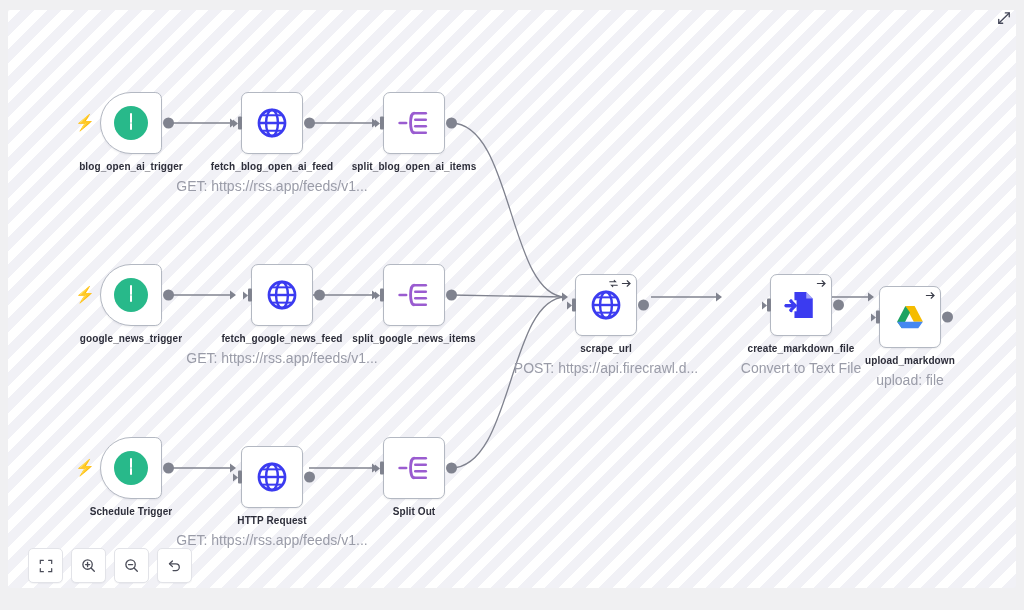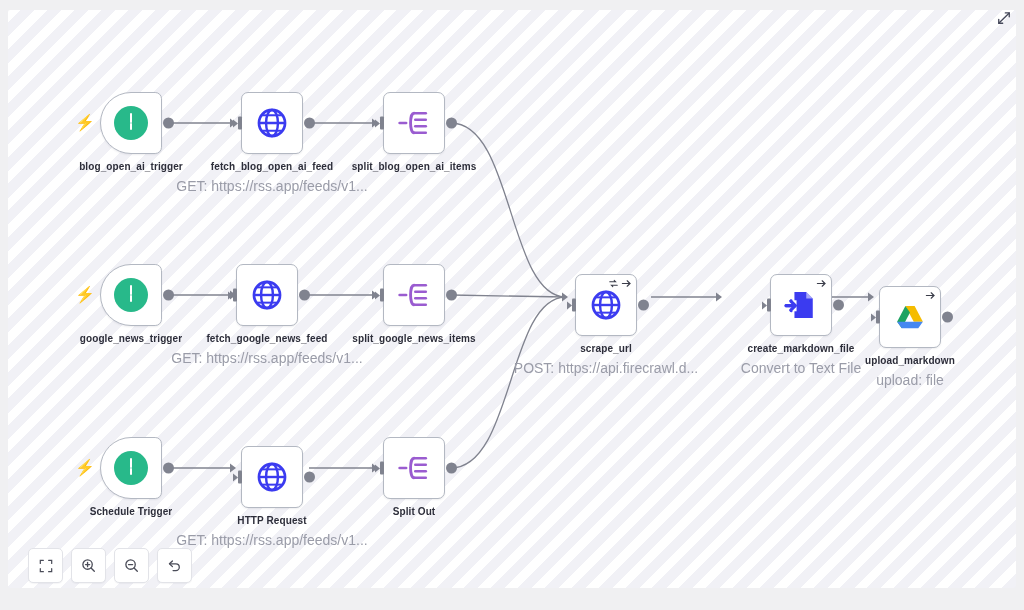--- a/index.html
+++ b/index.html
@@ -283,21 +283,21 @@
       <span class="node-label">split_blog_open_ai_items</span>
     </div>
 
     <div class="node trigger" style="left:92px; top:254px;">
       <span class="bolt">⚡</span>
       <span class="clock"></span>
       <span class="port-out"></span>
       <span class="node-label">google_news_trigger</span>
     </div>
 
-    <div class="node" style="left:228px; top:254px;text-decoration:underline;">
+    <div class="node" style="left:243px; top:254px;text-decoration:underline;">
       <svg width="34" height="34" viewBox="0 0 24 24">
         <circle cx="12" cy="12" r="9.2" fill="none" stroke="#3b3bf0" stroke-width="1.9"></circle>
         <ellipse cx="12" cy="12" rx="4.2" ry="9.2" fill="none" stroke="#3b3bf0" stroke-width="1.7"></ellipse>
         <line x1="2.8" y1="12" x2="21.2" y2="12" stroke="#3b3bf0" stroke-width="1.7"></line>
         <line x1="4.2" y1="6.6" x2="19.8" y2="6.6" stroke="#3b3bf0" stroke-width="1.4"></line>
         <line x1="4.2" y1="17.4" x2="19.8" y2="17.4" stroke="#3b3bf0" stroke-width="1.4"></line>
       </svg>
       <span class="port-in">
           <i class="tri"></i>
           <i class="bar"></i>

